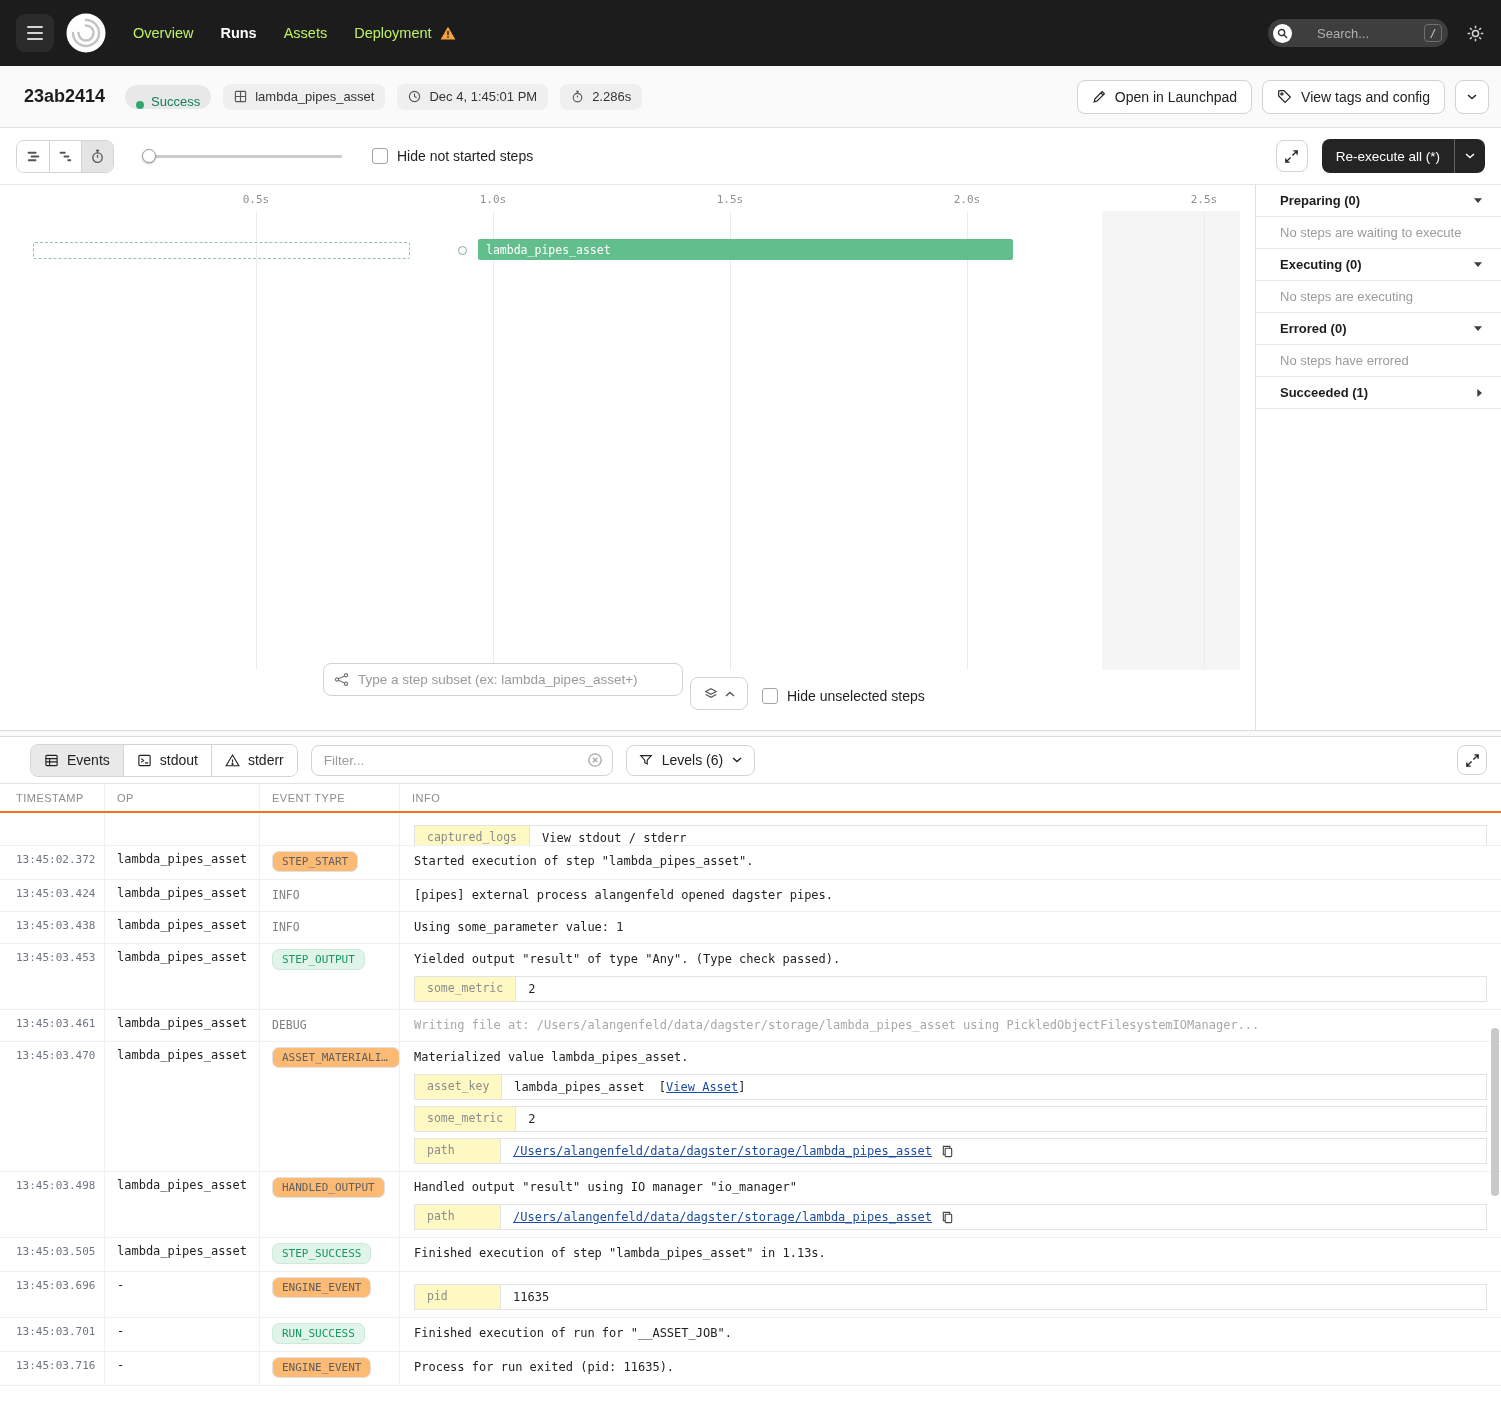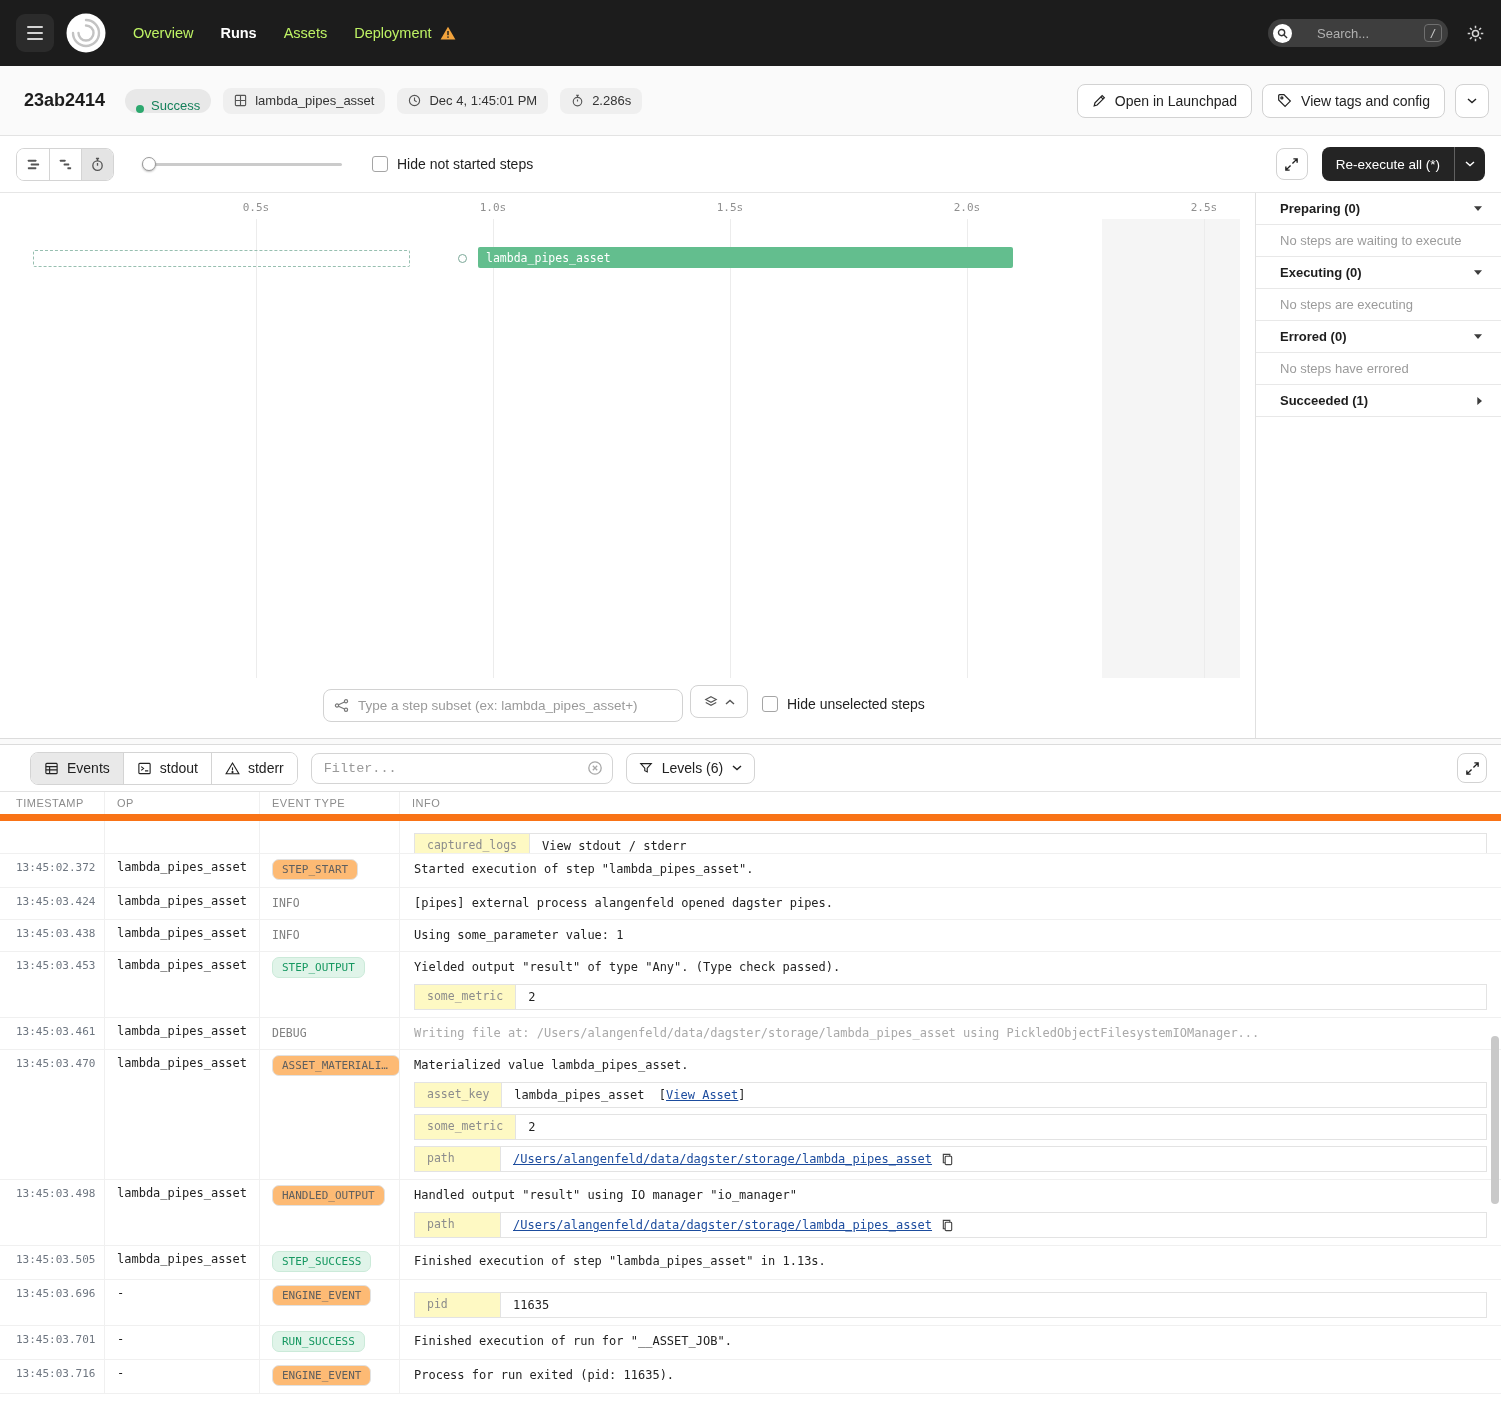--- a/index.html
+++ b/index.html
@@ -17,21 +17,21 @@
   .nav-link{font-size:14.5px;color:#bef264;display:flex;align-items:center;gap:8px}
   .nav-link.active{color:#fff;font-weight:700}
   .nav-right{margin-left:auto;display:flex;align-items:center;gap:18px}
   .search{height:28px;width:180px;background:#3e3e3e;border-radius:14px;display:flex;align-items:center;padding:0 6px 0 5px;cursor:text}
   .search-ic{width:19px;height:19px;border-radius:50%;background:#fff;display:flex;align-items:center;justify-content:center;flex:0 0 auto}
   .search-ph{color:#b0b0b0;font-size:13px;margin-left:25px;flex:1}
   .kbd{min-width:18px;height:18px;border:1px solid #6f6f6f;border-radius:4px;color:#c9c9c9;font-size:11px;display:flex;align-items:center;justify-content:center;padding:0 4px;font-family:"DejaVu Sans Mono",monospace}
   .gear{cursor:pointer}
 
   
-  .runbar{height:70px;flex:0 0 auto;background:#fafafa;border-bottom:1px solid #e3e3e3;display:flex;align-items:center;padding:0 12px 0 24px;gap:12px}
+  .runbar{height:62px;flex:0 0 auto;background:#fafafa;border-bottom:1px solid #e3e3e3;display:flex;align-items:center;padding:0 12px 0 24px;gap:12px}
   .run-id{font-size:18px;font-weight:700;color:#1d1d1d;margin-right:8px}
   .status-pill{display:flex;align-items:flex-end;gap:7px;background:#e8e8e8;border-radius:12px;height:24px;padding:0 11px;font-size:13px;color:#14805a;font-weight:400}
   .dot{width:8px;height:8px;border-radius:50%;background:#2ca86e}
   .tagchip{display:flex;align-items:center;gap:8px;background:#efefef;border-radius:8px;height:26px;padding:0 11px;font-size:13px;color:#333}
   .tagchip svg{color:#555}
   .runbar-right{margin-left:auto;display:flex;gap:10px;align-items:center}
   .btn{height:34px;background:#fff;border:1px solid #d2d2d2;border-radius:8px;display:flex;align-items:center;gap:9px;padding:0 14px;font-size:14px;color:#222;cursor:pointer}
   .btn.icon-only{width:34px;padding:0;justify-content:center}
 
   
@@ -54,46 +54,46 @@
   .reexec .caret{width:30px;display:flex;align-items:center;justify-content:center}
 
   .gantt-main{display:flex;height:545px}
   .chart{flex:1;position:relative;overflow:hidden;background:#fff}
   .tick{position:absolute;top:8px;transform:translateX(-50%);font-family:"DejaVu Sans Mono",monospace;font-size:11px;color:#8f8f8f}
   .gridline{position:absolute;top:26px;bottom:60px;width:1px;background:#ececec}
   .aftershade{position:absolute;top:26px;bottom:60px;left:1102px;width:138px;background:#f5f5f5}
   .gbar-dashed{position:absolute;left:33px;top:57px;width:377px;height:17px;border:1px dashed #97bfb0;border-radius:2px;background:transparent}
   .gdot{position:absolute;left:458px;top:61px;width:9px;height:9px;border:1.5px solid #7ba898;border-radius:50%;background:#fff}
   .gbar{position:absolute;left:478px;top:54px;width:535px;height:21px;border-radius:2px;display:flex;align-items:center;padding:0 8px;color:#fff;font-family:"DejaVu Sans Mono",monospace;font-size:11.5px;white-space:nowrap;overflow:hidden;background:#63be8e;cursor:pointer}
-  .stepsubset{position:absolute;left:323px;bottom:16px;width:360px;height:33px;border:1px solid #d2d2d2;border-radius:8px;background:#fff;display:flex;align-items:center;padding:0 10px;gap:9px}
+  .stepsubset{position:absolute;left:323px;bottom:34px;width:360px;height:33px;border:1px solid #d2d2d2;border-radius:8px;background:#fff;display:flex;align-items:center;padding:0 10px;gap:9px}
   .stepsubset input{border:none;outline:none;flex:1;font-size:13.5px;color:#333;background:transparent;font-family:"Liberation Sans",sans-serif}
   .stepsubset input::placeholder{color:#9a9a9a}
   .layersbtn{position:absolute;left:690px;bottom:20px;width:58px;height:33px;border:1px solid #d2d2d2;border-radius:8px;background:#fff;display:flex;align-items:center;justify-content:center;gap:7px;color:#555;cursor:pointer}
   .chart .check{position:absolute;left:762px;bottom:26px}
 
   .sb{width:246px;flex:0 0 auto;border-left:1px solid #e0e0e0;background:#fff}
   .sb-header{height:32px;display:flex;align-items:center;justify-content:space-between;padding:0 18px 0 24px;font-size:13px;font-weight:700;color:#1d1d1d;border-bottom:1px solid #e8e8e8;cursor:pointer}
   .sb-empty{height:32px;display:flex;align-items:center;padding:0 24px;font-size:13px;color:#9b9b9b;border-bottom:1px solid #e8e8e8}
 
   .splitter{height:7px;flex:0 0 auto;background:#fafafa;border-top:1px solid #dcdcdc;border-bottom:1px solid #dcdcdc;cursor:row-resize}
 
   
   .log{flex:1;display:flex;flex-direction:column;min-height:0;background:#fff}
   .log-toolbar{height:46px;flex:0 0 auto;display:flex;align-items:center;padding:0 14px 0 30px;gap:13px}
   .tabs{display:flex;border:1px solid #d4d4d4;border-radius:8px;overflow:hidden}
   .tab{height:31px;display:flex;align-items:center;gap:8px;padding:0 13px;font-size:14px;color:#222;background:#fff;border:none;border-left:1px solid #d4d4d4;cursor:pointer}
   .tab:first-child{border-left:none}
   .tab.sel{background:#e9e9e9}
   .filter{width:302px;height:31px;border:1px solid #d4d4d4;border-radius:8px;display:flex;align-items:center;padding:0 9px 0 12px;background:#fff}
-  .filter input{flex:1;border:none;outline:none;font-size:13.5px;color:#333;font-family:Liberation Mono, monospace}
+  .filter input{flex:1;border:none;outline:none;font-size:13.5px;color:#333;font-family:Liberation Sans, sans-serif}
   .filter input::placeholder{color:#9a9a9a}
   .levels{height:31px;border:1px solid #d4d4d4;border-radius:8px;display:flex;align-items:center;gap:9px;padding:0 12px;font-size:14px;color:#222;background:#fff;cursor:pointer}
   .log-expand{margin-left:auto}
 
-  .log-header{height:30px;flex:0 0 auto;display:grid;grid-template-columns:104px 155px 140px 1fr;border-top:1px solid #e3e3e3;border-bottom:7px solid #f97316;align-items:center}
+  .log-header{height:30px;flex:0 0 auto;display:grid;grid-template-columns:104px 155px 140px 1fr;border-top:1px solid #e3e3e3;border-bottom:2px solid #f97316;align-items:center}
   .log-header .hcell{font-size:11px;color:#8c8c8c;letter-spacing:.5px;padding-left:16px;height:100%;display:flex;align-items:center}
   .log-header .hcell + .hcell{border-left:1px solid #f0f0f0;padding-left:12px}
 
   .log-body{flex:1;position:relative;overflow:hidden}
   .log-row{display:grid;grid-template-columns:104px 155px 140px 1fr;border-bottom:1px solid #f0f0f0}
   .log-row.partial{height:33px;overflow:hidden}
   .cell{padding:5px 10px 7px 12px}
   .lr-ts{padding-left:16px;font-family:"DejaVu Sans Mono",monospace;font-size:11px;color:#6e7680;padding-top:7px;cursor:pointer}
   .lr-op{font-family:"DejaVu Sans Mono",monospace;font-size:12px;color:#1f1f1f;border-left:1px solid #f0f0f0;padding-top:6px}
   .lr-et{border-left:1px solid #f0f0f0;padding-top:5px}

